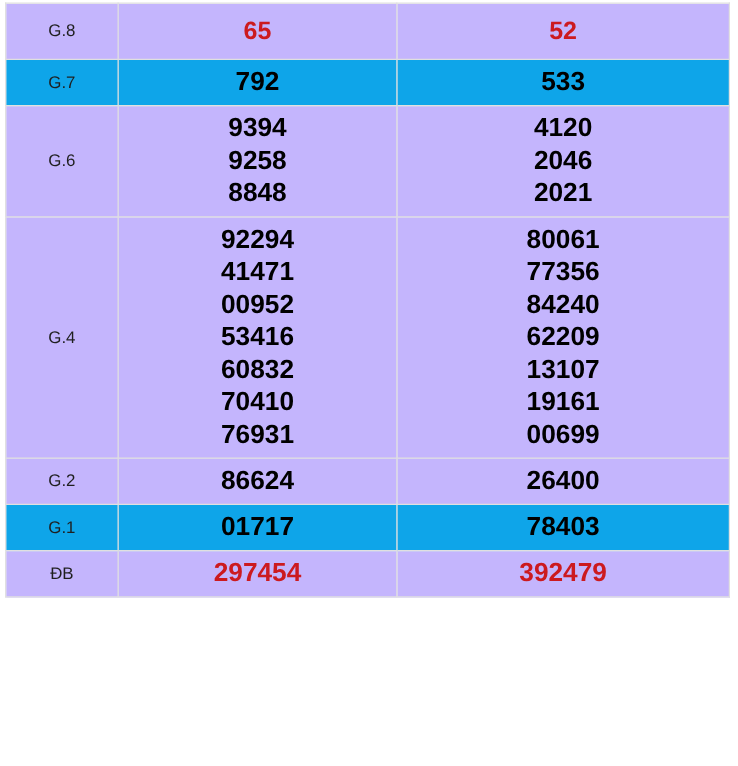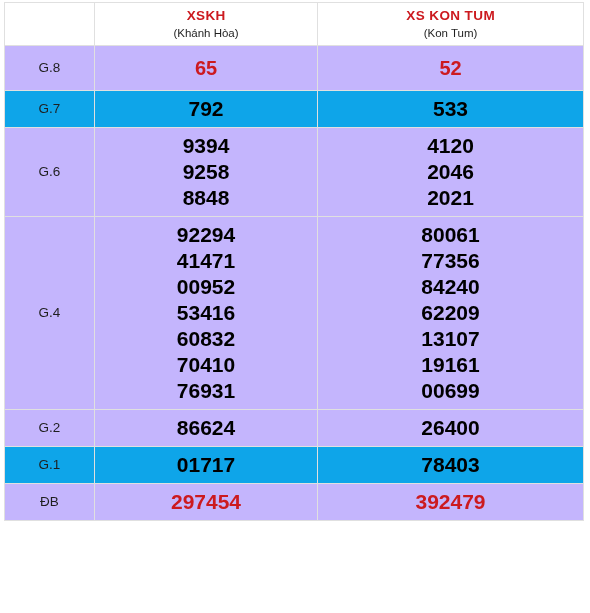--- a/index.html
+++ b/index.html
@@ -91,31 +91,20 @@
 
 <div class="page">
   <div class="table-viewport">
     <table class="results-table">
       <colgroup>
         <col class="col-prize">
         <col class="col-kh">
         <col class="col-kt">
       </colgroup>
       <tbody>
-      <tr class="plain header-row">
-        <th class="cell-prize"></th>
-        <th>
-          <div class="province-name">XSKH</div>
-          <div class="province-sub">(Khánh Hòa)</div>
-        </th>
-        <th>
-          <div class="province-name">XS KON TUM</div>
-          <div class="province-sub">(Kon Tum)</div>
-        </th>
-      </tr>
       <tr class="shaded">
         <td class="cell-prize">
               <span class="prize-label">G.8</span>
             </td>
         <td class="cell-numbers">
           <div class="num red big">65</div>
         </td>
         <td class="cell-numbers">
           <div class="num red big">52</div>
         </td>

